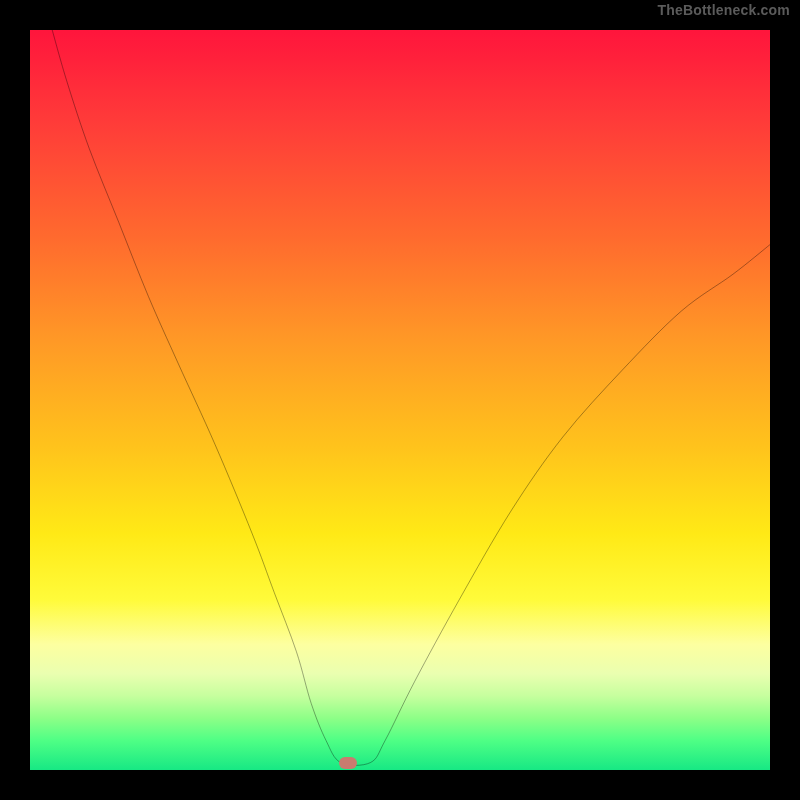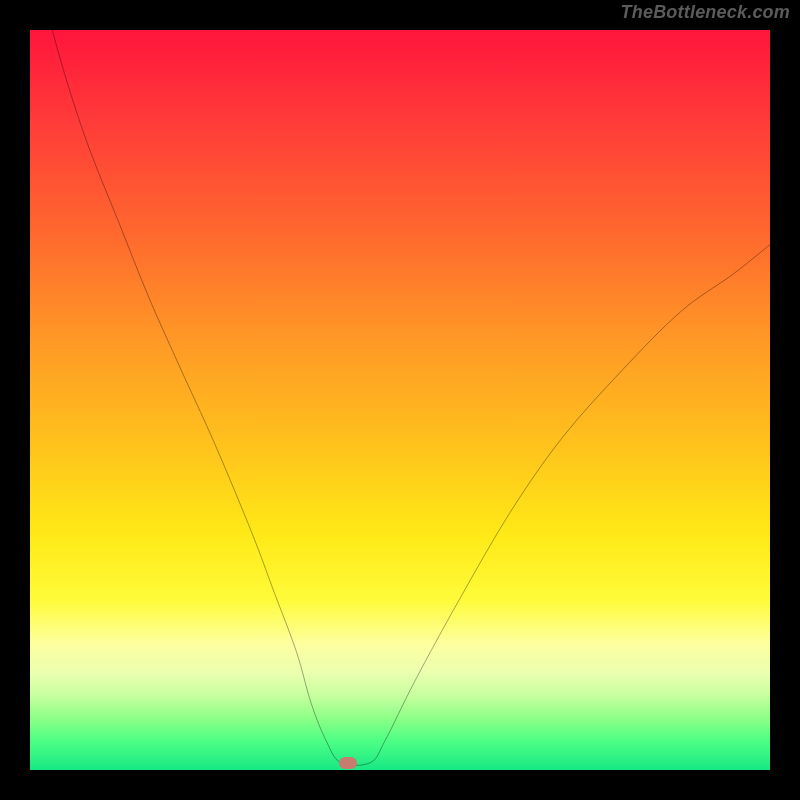--- a/index.html
+++ b/index.html
@@ -15,25 +15,24 @@
     position: relative;
     width: 800px;
     height: 800px;
     background: #000;
   }
   .attribution {
     position: absolute;
     top: 2px;
     right: 10px;
     color: #5b5b5b;
-    font-size: 18px;
+    font-size: 14px;
     font-weight: 600;
     letter-spacing: 0.2px;
     z-index: 3;
-    font-style: italic;
   }
   .plot-area {
     position: absolute;
     left: 30px;
     top: 30px;
     width: 740px;
     height: 740px;
     overflow: hidden;
   }
   .gradient {

